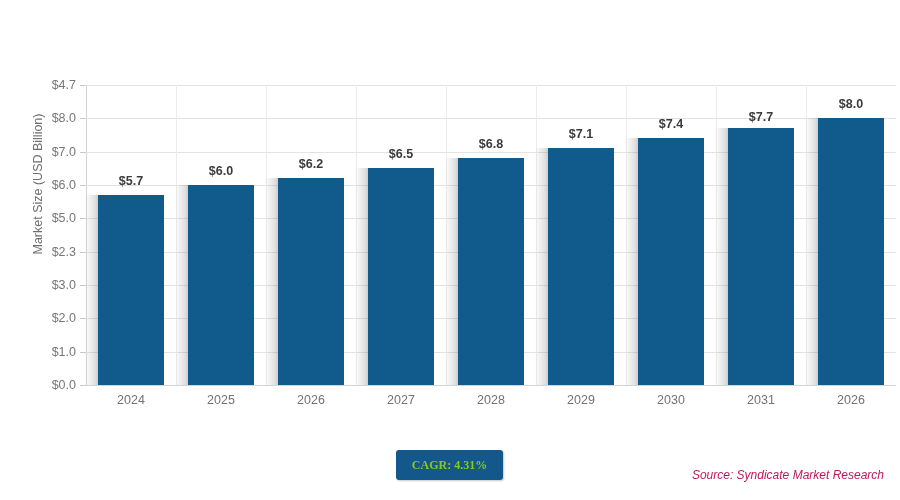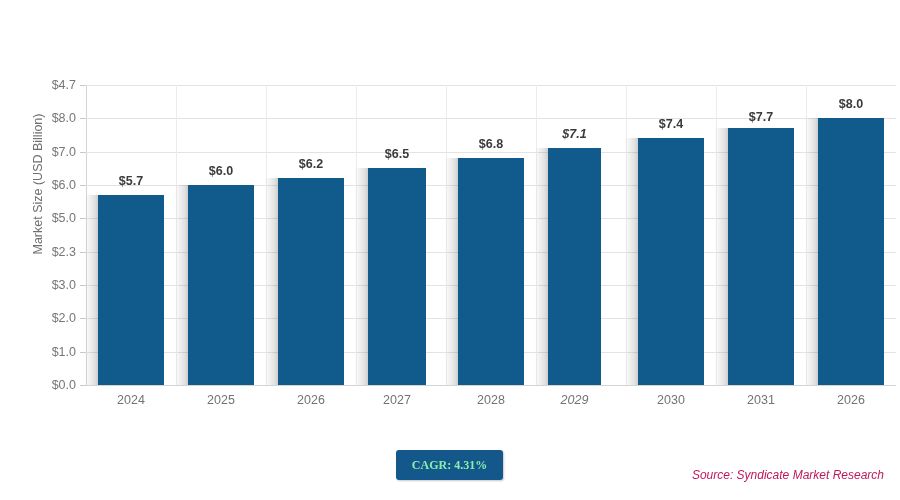--- a/index.html
+++ b/index.html
@@ -170,21 +170,21 @@
     width: 107px;
     height: 30px;
     background: #14578a;
     border-radius: 3px;
     display: flex;
     align-items: center;
     justify-content: center;
     box-shadow: 1px 1px 2px rgba(0,0,0,0.22);
   }
   #cagr-text {
-    color: #86efac;
+    color: #84cc16;
     font-size: 12px;
     font-weight: bold;
     font-family: "Liberation Serif", serif;
     white-space: nowrap;
   }
 
   #source-note {
     position: absolute;
     right: 16px;
     top: 468px;
@@ -278,33 +278,33 @@
             <div class="bar" title="2025: $6.0" style="height: 200px; background: rgb(17, 91, 140);"></div>
             <div class="bar-label" style="bottom: 207px;">$6.0</div>
             <div class="cat-label">2025</div>
           </div>
           <div class="bar-slot" style="left: 192px; width: 66px;">
             <div class="bar-shadow" style="height: 206.667px; left: -13px;"></div>
             <div class="bar" title="2026: $6.2" style="height: 206.667px; background: rgb(17, 91, 140);"></div>
             <div class="bar-label" style="bottom: 213.667px;">$6.2</div>
             <div class="cat-label">2026</div>
           </div>
-          <div class="bar-slot" style="left: 282px; width: 58px;">
+          <div class="bar-slot" style="left: 282px; width: 66px;">
             <div class="bar-shadow" style="height: 216.667px; left: -13px;"></div>
             <div class="bar" title="2027: $6.5" style="height: 216.667px; background: rgb(17, 91, 140);"></div>
             <div class="bar-label" style="bottom: 223.667px;">$6.5</div>
             <div class="cat-label">2027</div>
           </div>
           <div class="bar-slot" style="left: 372px; width: 66px;">
             <div class="bar-shadow" style="height: 226.667px; left: -13px;"></div>
             <div class="bar" title="2028: $6.8" style="height: 226.667px; background: rgb(17, 91, 140);"></div>
             <div class="bar-label" style="bottom: 233.667px;">$6.8</div>
             <div class="cat-label">2028</div>
           </div>
-          <div class="bar-slot" style="left: 462px; width: 53px; font-style: italic;">
+          <div class="bar-slot" style="left: 462px; width: 66px;">
             <div class="bar-shadow" style="height: 236.667px; left: -13px;"></div>
             <div class="bar" title="2029: $7.1" style="height: 236.667px; background: rgb(17, 91, 140);"></div>
             <div class="bar-label" style="bottom: 243.667px;">$7.1</div>
             <div class="cat-label">2029</div>
           </div>
           <div class="bar-slot" style="left: 552px; width: 66px;">
             <div class="bar-shadow" style="height: 246.667px; left: -13px;"></div>
             <div class="bar" title="2030: $7.4" style="height: 246.667px; background: rgb(17, 91, 140);"></div>
             <div class="bar-label" style="bottom: 253.667px;">$7.4</div>
             <div class="cat-label">2030</div>

